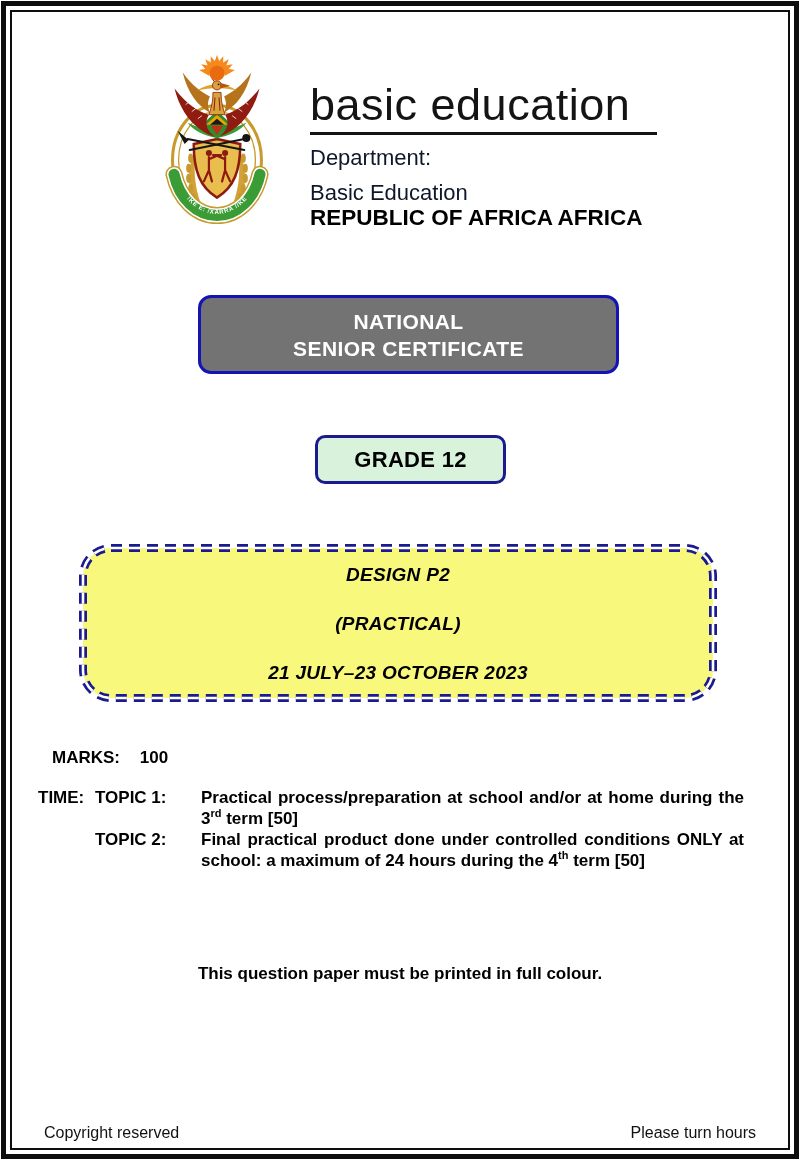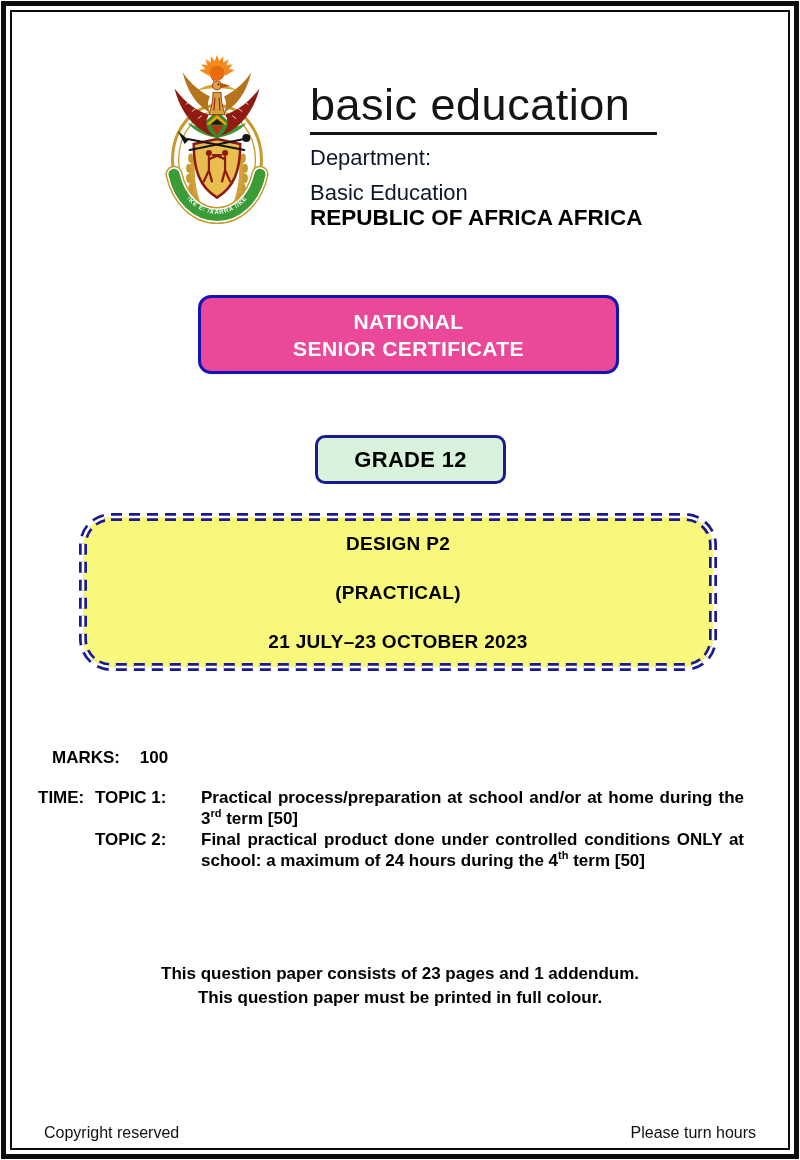--- a/index.html
+++ b/index.html
@@ -9,32 +9,32 @@
 
   
   .emblem{position:absolute;left:141px;top:52px;}
   .brandblock{position:absolute;left:310px;top:80px;width:360px;}
   .brand{font-size:45px;font-weight:400;letter-spacing:.5px;line-height:50px;color:#141414;}
   .brand-rule{width:347px;height:3px;background:#141414;margin-top:2px;}
   .dept{margin-top:10px;font-size:22px;line-height:25px;color:#0f172a;}
   .dept-bold{font-size:22.5px;line-height:26px;font-weight:bold;color:#000;}
 
   
-  .nsc-box{position:absolute;left:198px;top:295px;width:415px;height:73px;background:#ec4899;
+  .nsc-box{position:absolute;left:198px;top:295px;width:415px;height:73px;background:#737373;
     border:3px solid var(--banner_border,#1414b4);border-radius:13px;display:flex;flex-direction:column;
     align-items:center;justify-content:center;}
   .nsc-box div{color:#fff;font-weight:bold;font-size:21px;line-height:27px;letter-spacing:.4px;}
 
   
   .grade-box{position:absolute;left:315px;top:435px;width:185px;height:43px;background:var(--grade_bg,#d9f2dc);
     border:3.5px solid var(--navy,#1b1b8e);border-radius:10px;display:flex;align-items:center;justify-content:center;
     font-weight:bold;font-size:22px;letter-spacing:.3px;}
 
   
-  .paper-panel{position:absolute;left:78px;top:512px;width:640px;height:160px;}
+  .paper-panel{position:absolute;left:78px;top:543px;width:640px;height:160px;font-style:italic;}
   .paper-panel svg{position:absolute;left:0;top:0;}
   .dash-fill{fill:var(--paper_bg,#f8f87d);stroke:var(--navy,#1b1b8e);stroke-width:8;stroke-dasharray:11 7;}
   .dash-white{fill:none;stroke:#fff;stroke-width:2.6;stroke-dasharray:11 7;}
   .paper-text{position:absolute;inset:0;display:flex;flex-direction:column;align-items:center;
     justify-content:space-between;padding:21px 0 19px 0;box-sizing:border-box;}
   .paper-text div{font-weight:bold;font-size:19px;letter-spacing:.3px;}
 
   
   .marks{position:absolute;left:52px;top:748px;font-weight:bold;font-size:17px;}
   .marks .val{margin-left:15px;}
@@ -190,20 +190,19 @@
 <div class="time-grid">
   <div>TIME:</div>
   <div>TOPIC 1:</div>
   <div class="topic-text"><span>Practical process/preparation at school and/or at home during the 3</span><sup>rd</sup><span> term [50]</span></div>
   <div></div>
   <div>TOPIC 2:</div>
   <div class="topic-text"><span>Final practical product done under controlled conditions ONLY at school: a maximum of 24 hours during the 4</span><sup>th</sup><span> term [50]</span></div>
 </div>
 
 <div class="note">
-  <div>This question paper consists of 23 pages and 1 addendum.</div>
   <div>This question paper must be printed in full colour.</div>
 </div>
 
 <div class="footer">
   <span>Copyright reserved</span>
   <span>Please turn hours</span>
 </div>
 
 </body></html>

